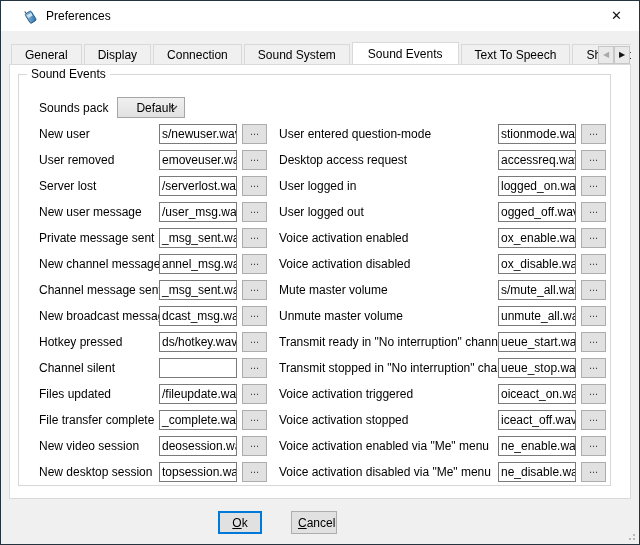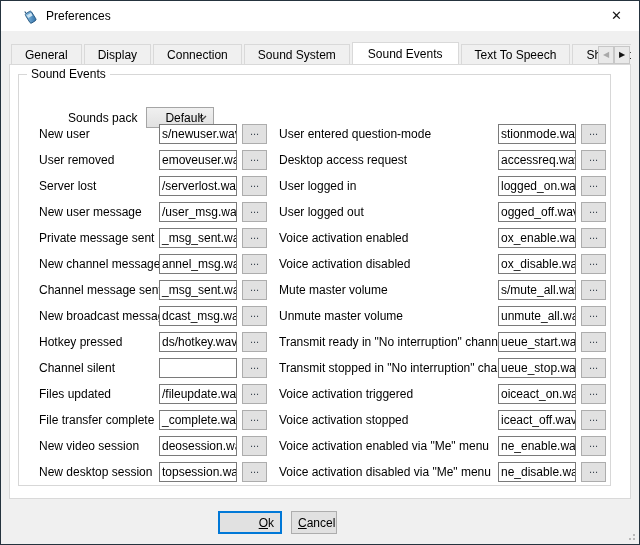--- a/index.html
+++ b/index.html
@@ -19,33 +19,33 @@
   .tab{height:20px;padding:0 13px;background:#f0f0f0;border:1px solid #d9d9d9;border-bottom:none;font-size:12px;color:#000;display:flex;align-items:center;white-space:nowrap;margin-right:2px;}
   .tab.active{height:23px;background:#ffffff;margin-bottom:-1px;z-index:3;position:relative;padding:0 15px;}
   .tabscroll{position:absolute;top:45px;right:9px;display:flex;z-index:5;}
   .tabscroll button{width:16px;height:18px;background:#e9e9e9;border:1px solid #c7c7c7;padding:0;font-size:8px;line-height:1;display:flex;align-items:center;justify-content:center;}
   .tabscroll .disabled{color:#a9a9a9;}
   .tabscroll .enabled{color:#111;}
   
   .page{position:absolute;left:8px;right:8px;top:63px;bottom:45px;background:#ffffff;border:1px solid #d9d9d9;}
   .groupbox{position:absolute;left:8px;top:9px;right:19px;bottom:12px;border:1px solid #d7d7d7;}
   .groupbox-legend{position:absolute;top:-8px;left:8px;background:#ffffff;padding:0 4px;font-size:12px;color:#000;}
-  .sounds-row{position:absolute;left:20px;top:32px;display:flex;align-items:center;font-size:12px;margin-left:29px;}
+  .sounds-row{position:absolute;left:20px;top:22px;display:flex;align-items:center;font-size:12px;}
   .combobox{margin-left:9px;width:68px;height:21px;background:linear-gradient(#f0f0f0,#e1e1e1);border:1px solid #a5a5a5;display:flex;align-items:center;padding:0 18px;font-size:12px;position:relative;}
   .combobox .chev{position:absolute;right:6px;top:7px;}
   .col{position:absolute;top:49px;}
   .col-left{left:20px;width:228px;}
   .col-right{left:260px;width:327px;}
   .row{display:flex;align-items:center;height:20px;margin-bottom:6px;}
   .row .lbl{flex:1;min-width:0;font-size:12px;color:#000;white-space:nowrap;overflow:hidden;}
   .textbox{width:78px;height:20px;border:1px solid #7a7a7a;background:#fff;font-size:12px;line-height:18px;padding:0 2px;white-space:nowrap;overflow:hidden;text-align:right;color:#000;flex:0 0 auto;}
   .browse{width:25px;height:20px;margin-left:5px;background:#e1e1e1;border:1px solid #adadad;font-size:11px;line-height:1;color:#3c4650;padding:0 0 6px 0;flex:0 0 auto;}
   
   .btn{position:absolute;top:510px;height:23px;background:#e1e1e1;font-size:12px;color:#000;text-align:center;}
-  .btn-ok{left:217px;width:64px;border:2px solid #0078d7;text-align:right;}
+  .btn-ok{left:217px;width:44px;border:2px solid #0078d7;}
   .btn-cancel{left:290px;width:46px;border:1px solid #adadad;text-align:right;}
   .btn u{text-decoration:underline;}
   .grip{position:absolute;right:4px;bottom:4px;width:10px;height:10px;}
   .grip i{position:absolute;width:2px;height:2px;background:#b9b9b9;}
   .grip i:nth-child(1){right:0;bottom:0;}
   .grip i:nth-child(2){right:4px;bottom:0;}
   .grip i:nth-child(3){right:0;bottom:4px;}
 </style>
 </head>
 <body>

